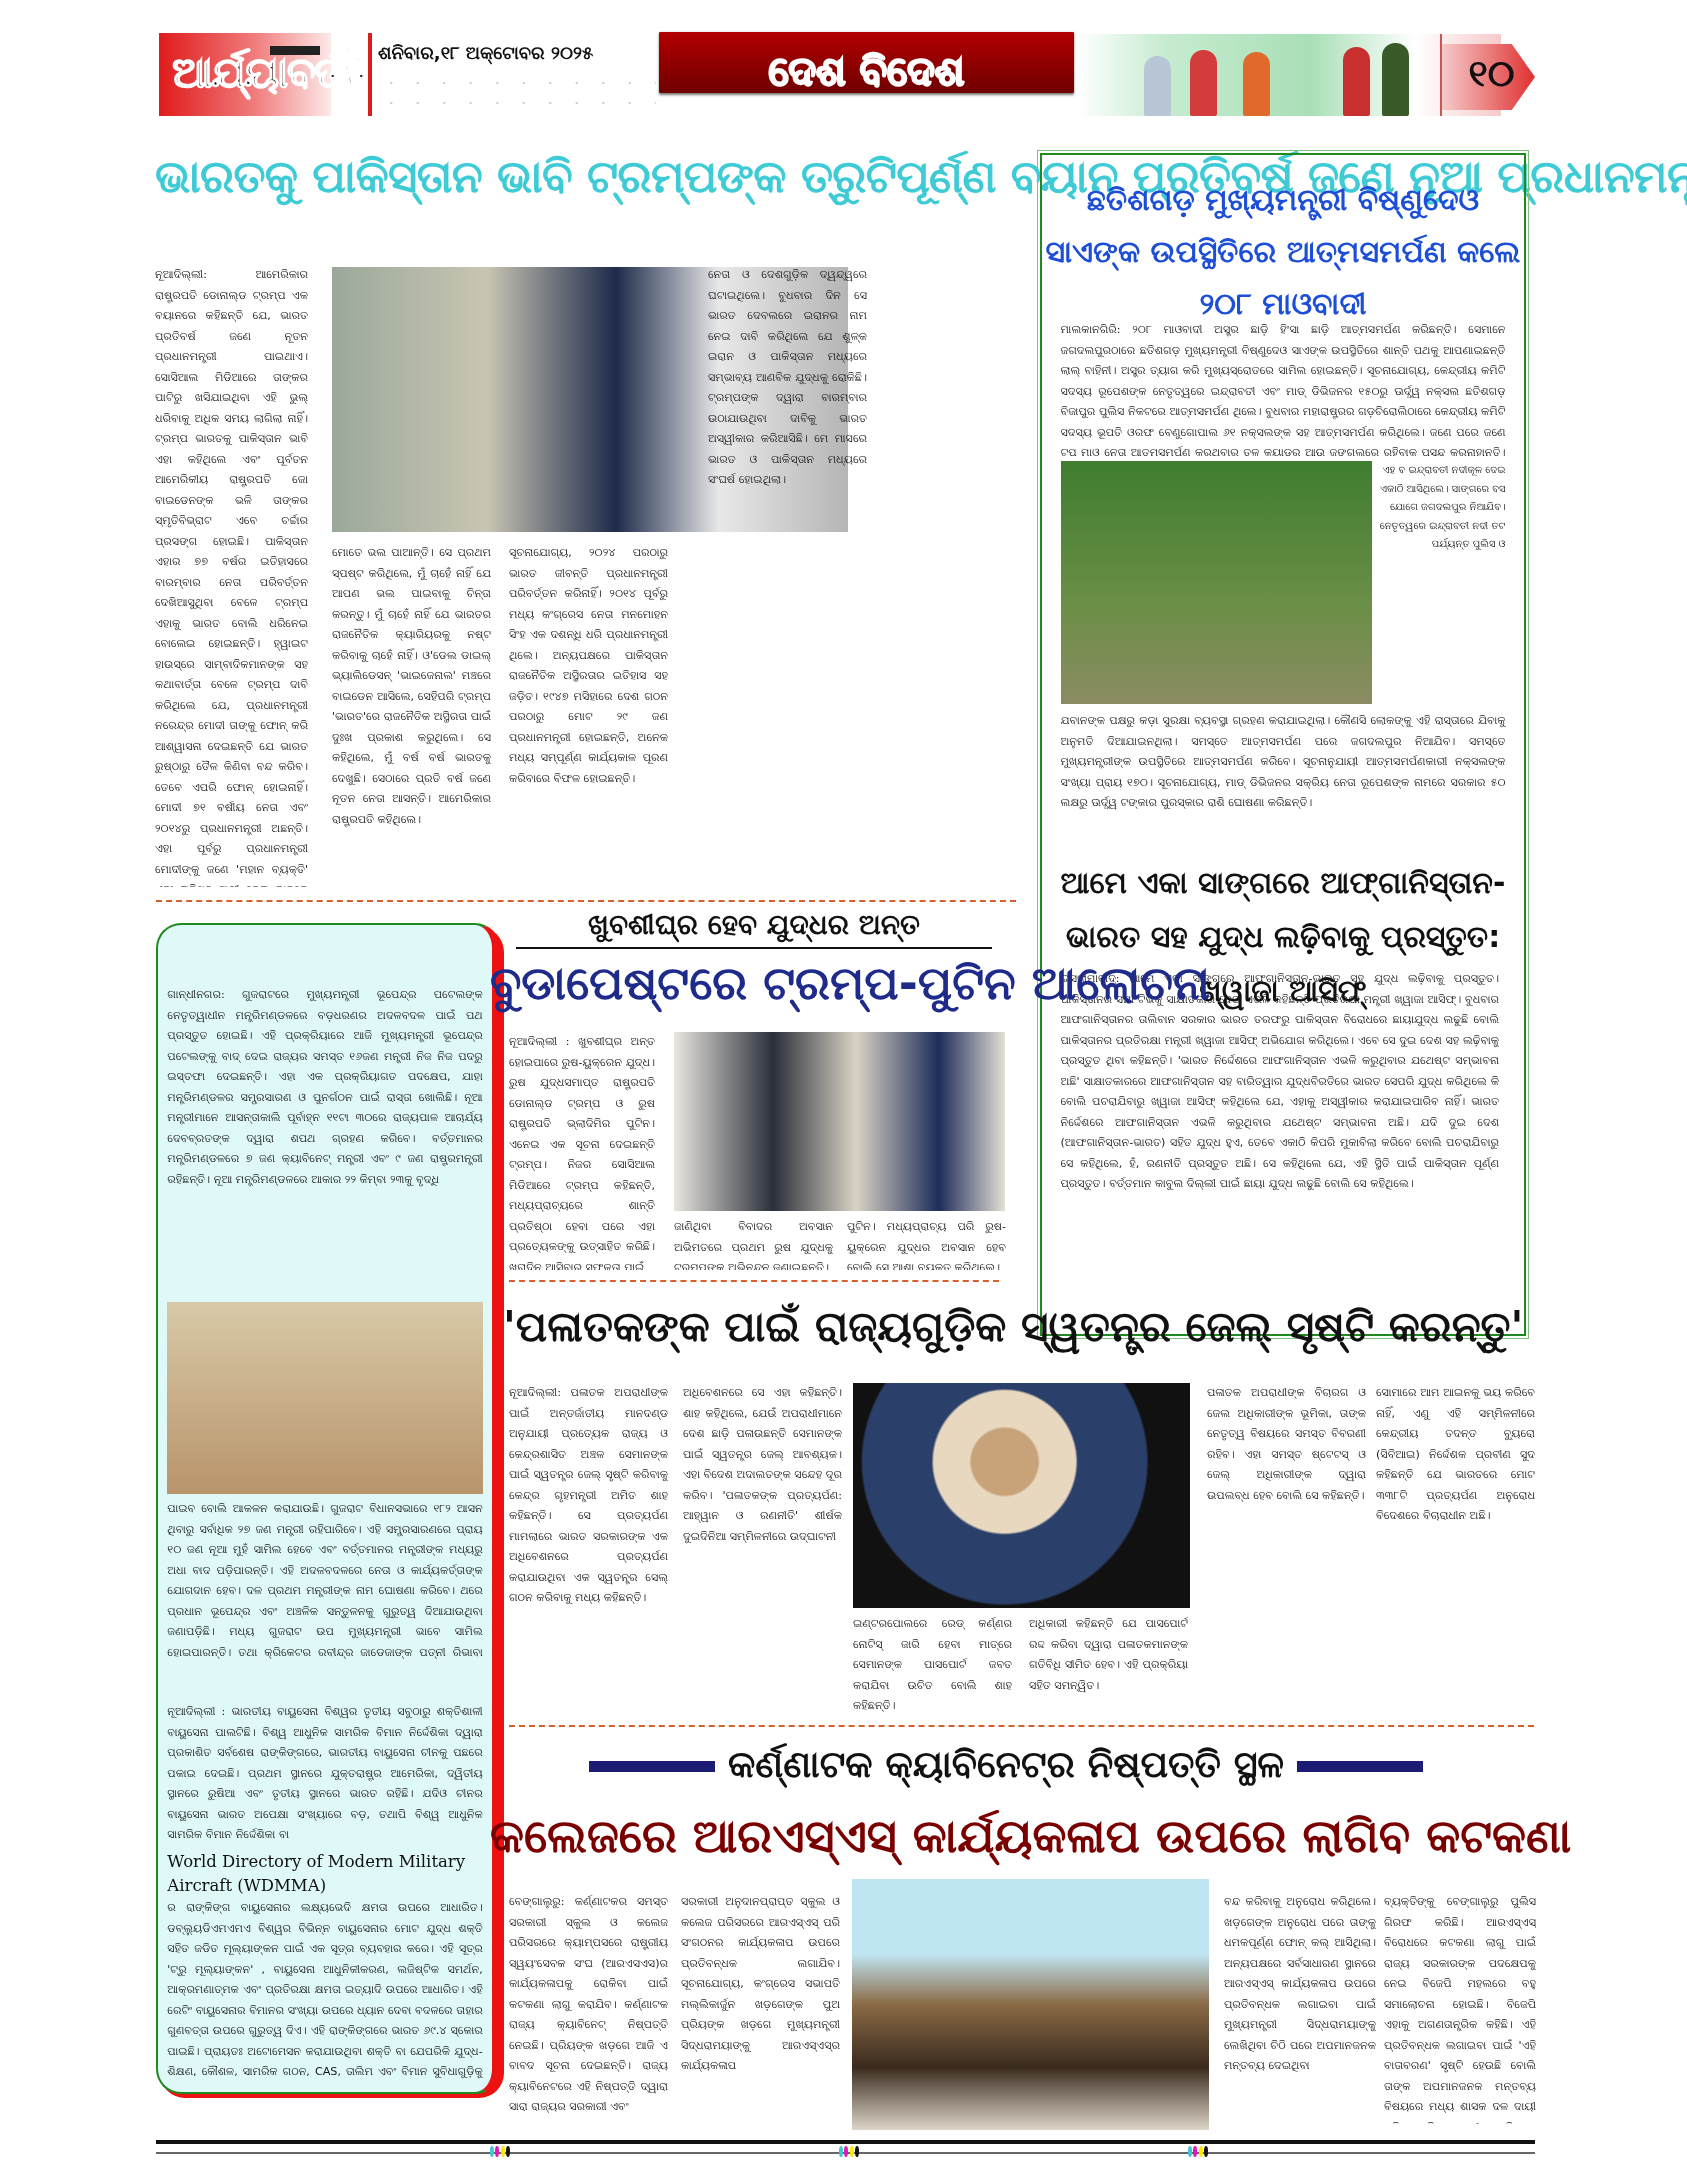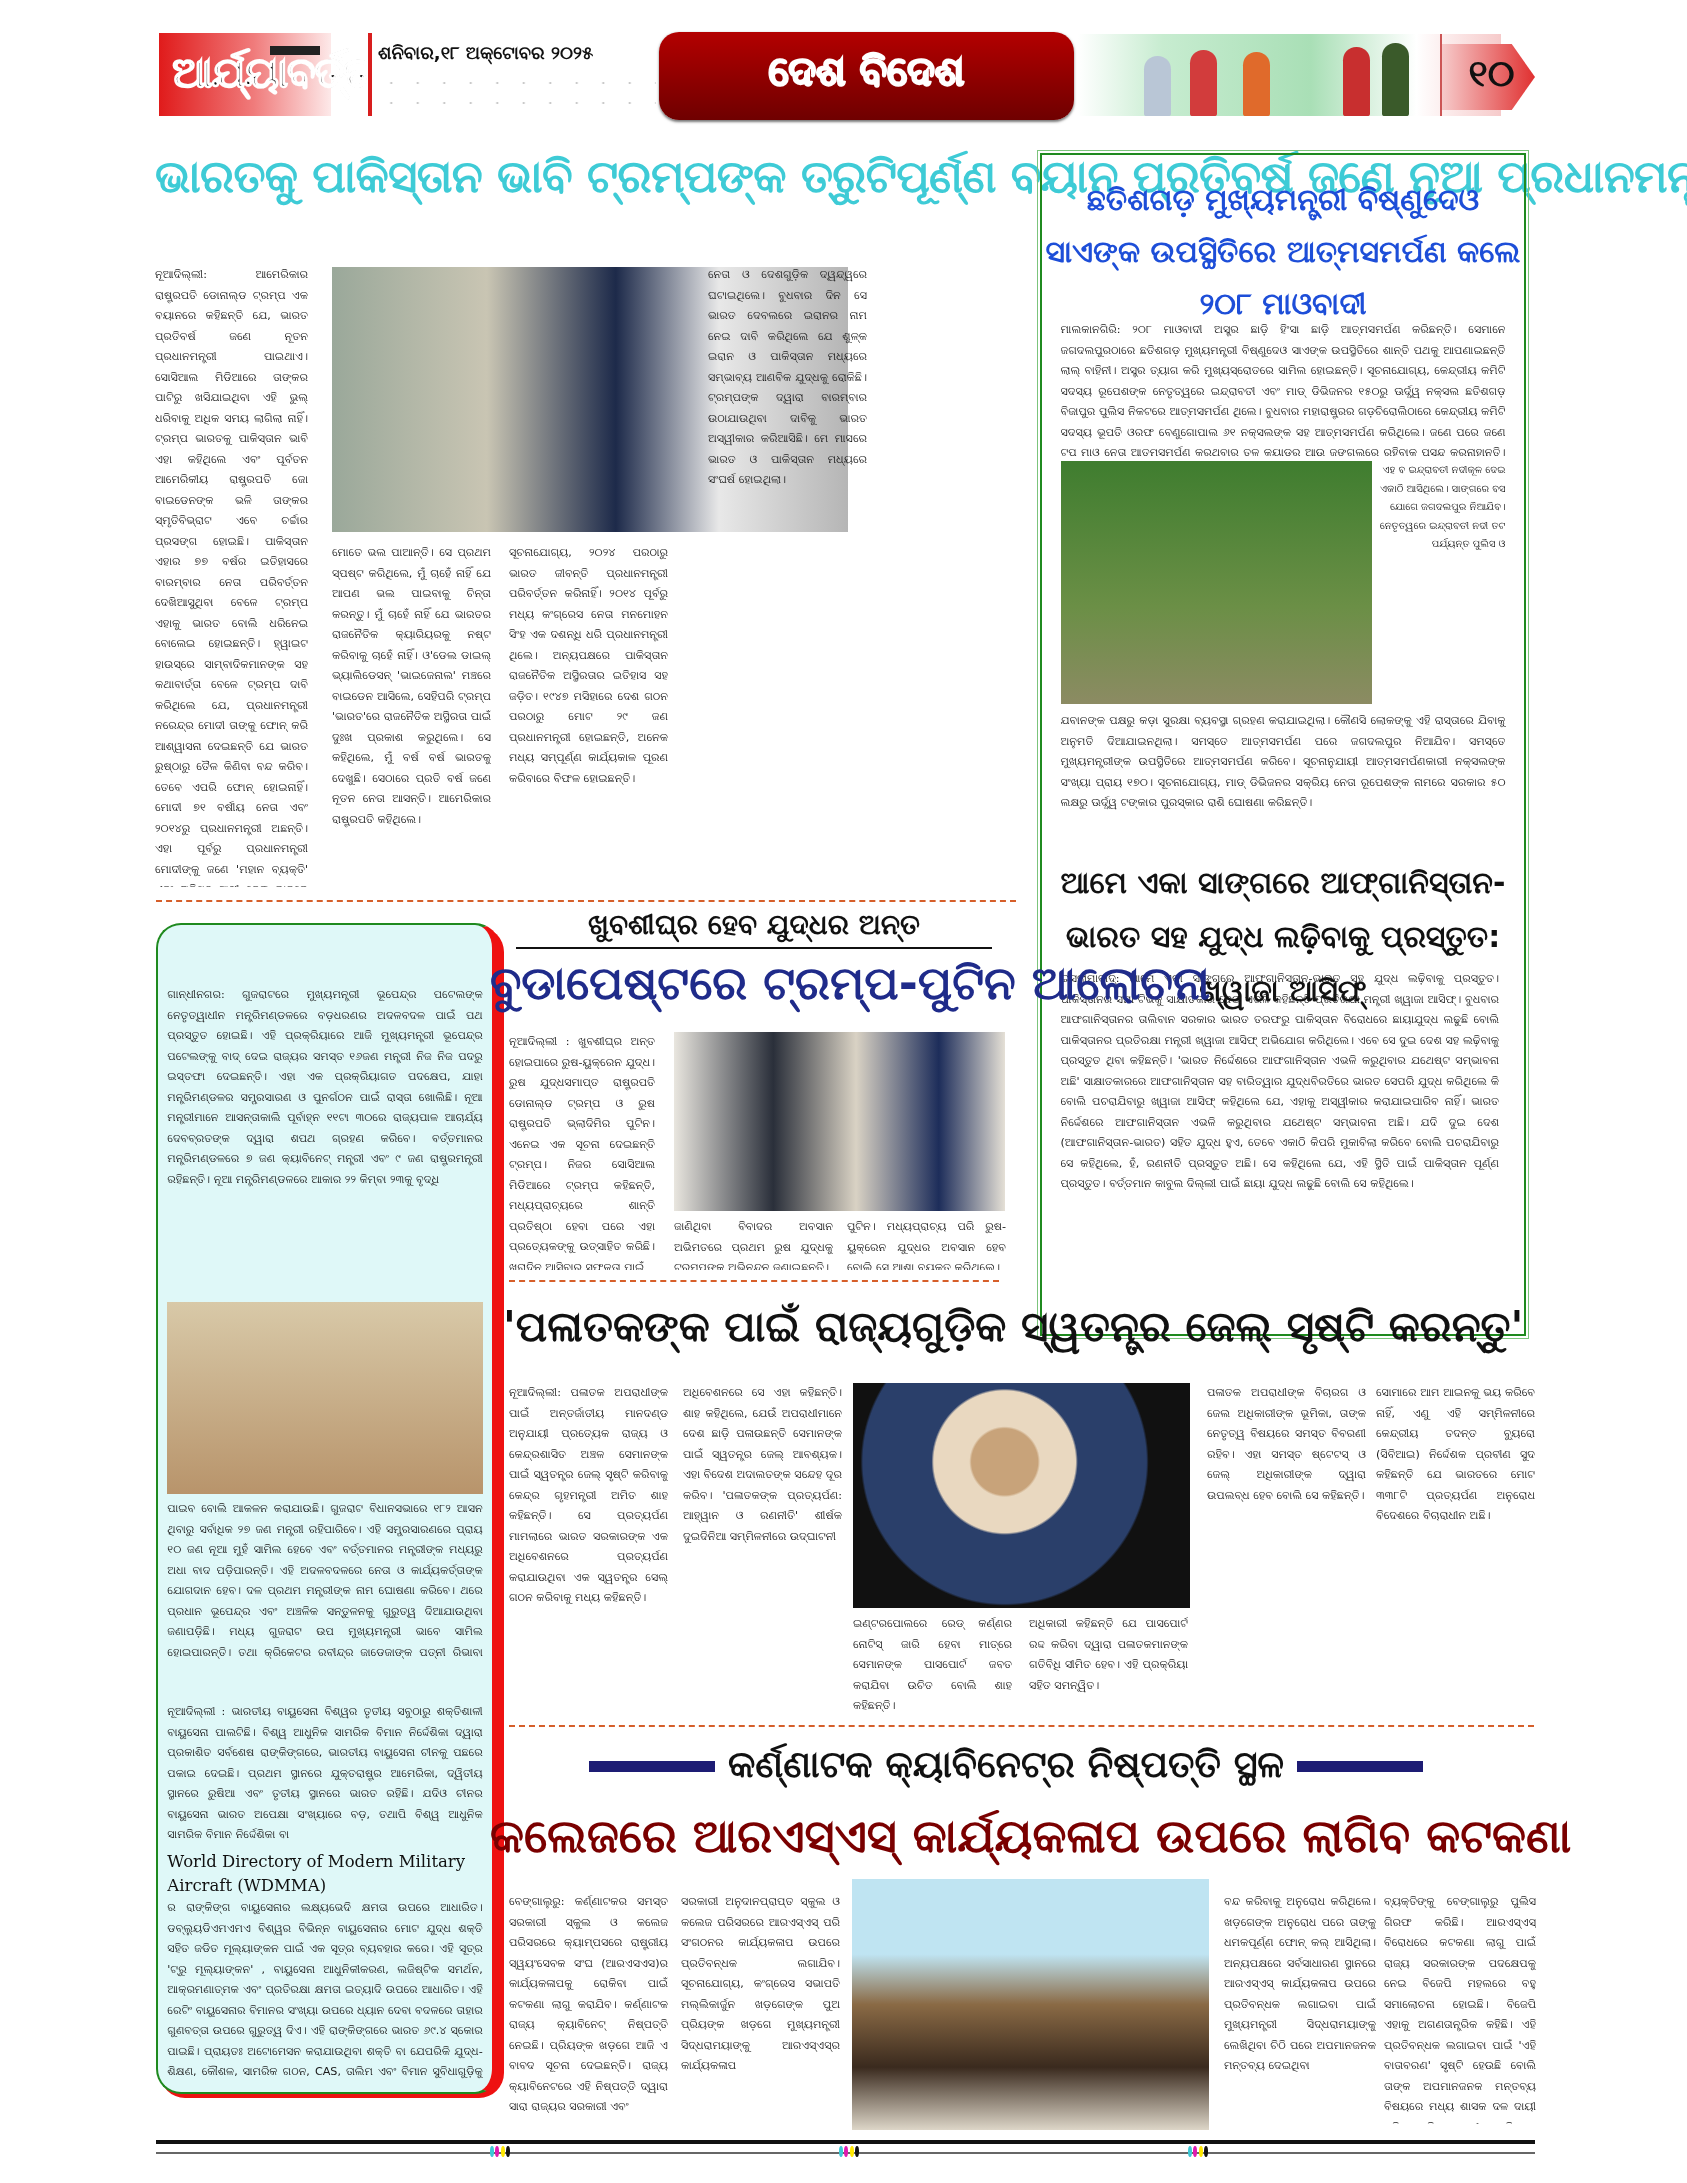--- a/index.html
+++ b/index.html
@@ -10,21 +10,21 @@
   .photo{background:#888;overflow:hidden}
   .dash{border-top:2px dashed #d65f2a}
 
   
   .mast-logo{left:159px;top:33px;width:172px;height:83px;background:linear-gradient(90deg,#e01b1b 0%,#f07b7b 55%,#fde9e9 100%)}
   .mast-logo .name{position:absolute;left:13.2px;top:14.6px;font-size:42px;font-weight:bold;color:#111;-webkit-text-stroke:1.3px #fff;letter-spacing:-1.3px}
   .mast-logo .tag{position:absolute;left:111px;top:13.2px;width:50px;height:9.3px;background:#222}
   .mast-bar{left:368px;top:33px;width:4px;height:83px;background:#d81e1e}
   .mast-date{left:378px;top:42px;font-size:18px;font-weight:bold;color:#111}
   .mast-dots{left:378px;top:73px;width:278px;height:44px;background-image:radial-gradient(#c0c0c0 1px,transparent 1.3px);background-size:26.5px 20px}
-  .mast-section{left:659px;top:32px;width:415px;height:88px;border-radius:20px;background:linear-gradient(#b30000,#6f0000);box-shadow:0 1.3px 2.6px #0008}
+  .mast-section{left:659px;top:32px;width:415px;height:61px;border-radius:1px;background:linear-gradient(#b30000,#6f0000);box-shadow:0 1.3px 2.6px #0008}
   .mast-section .label{position:absolute;left:0;right:0;top:16px;text-align:center;font-size:40px;font-weight:bold;color:#ff2b2b;-webkit-text-stroke:2px #fff}
   .mast-art{left:1078px;top:34px;width:423px;height:82px;background:linear-gradient(90deg,#fff 0%,#c7ecd0 20%,#a9dfb6 55%,#fff 80%,#f6caca 100%)}
   .mast-art .fig{position:absolute;bottom:0;width:26.5px;border-radius:13.2px 13.2px 2.6px 2.6px}
   .mast-pageno{left:1442px;top:44px;width:93px;height:66px;background:linear-gradient(90deg,#f6caca,#e03030);clip-path:polygon(0 0,75% 0,100% 50%,75% 100%,0 100%)}
   .mast-pageno .num{position:absolute;left:26.5px;top:8px;font-size:37px;font-weight:bold;color:#111}
   .mast-pageline{left:1440px;top:34px;width:2px;height:82px;background:#c55}
 
   
   .h-main{left:155px;top:150px;width:840px;font-size:45px;font-weight:bold;color:#3ecbd6;letter-spacing:-0.7px;white-space:nowrap}
   .gbox{left:1040px;top:153px;width:486px;height:1183px;border:2px solid #1f8a1f;outline:1.3px solid #7cc47c;outline-offset:2px}

